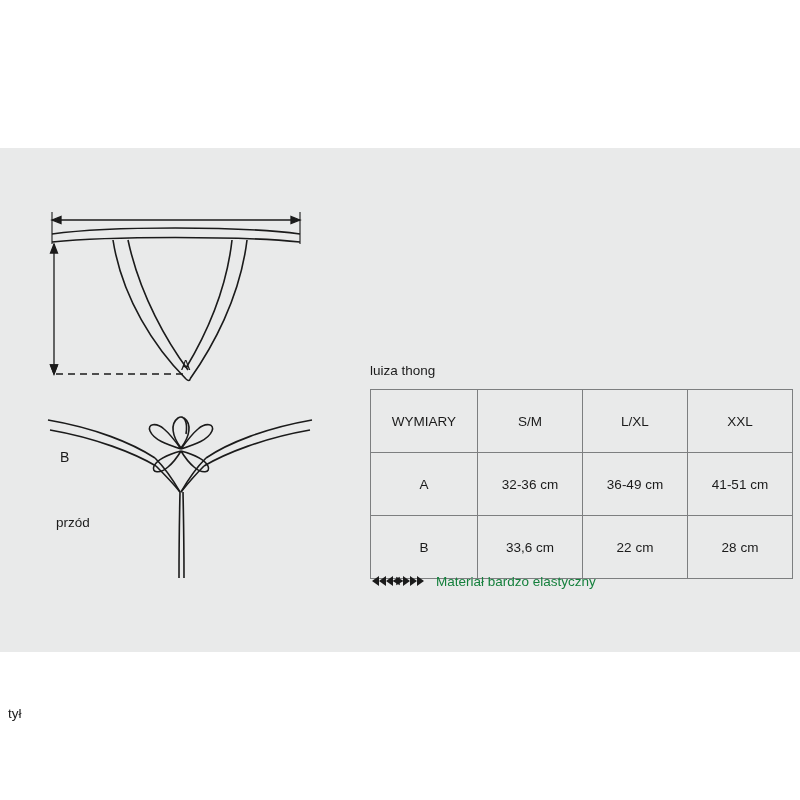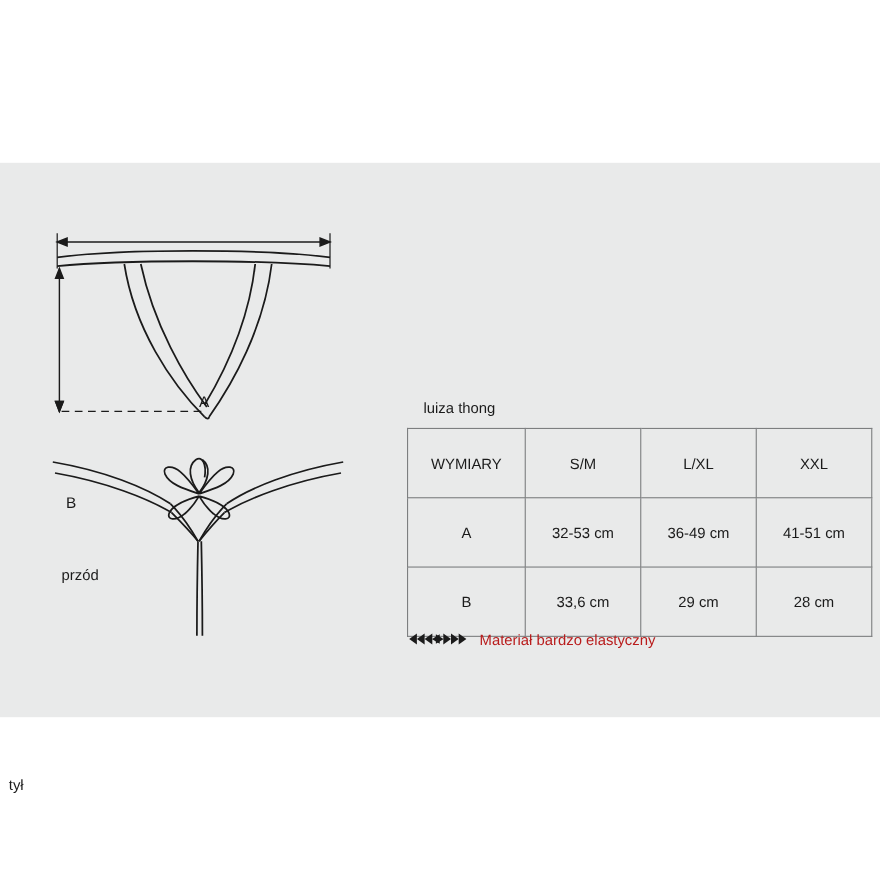--- a/index.html
+++ b/index.html
@@ -53,21 +53,20 @@
     top: 0;
     width: 420px;
     height: 504px;
   }
   #product-name {
     position: absolute;
     left: 0;
     top: 215px;
     font-size: 13.5px;
     color: #1b1b1b;
-    margin-left: 15px;
   }
   table {
     position: absolute;
     left: 0;
     top: 241px;
     width: 411px;
     border-collapse: collapse;
     table-layout: fixed;
   }
   table td {
@@ -85,21 +84,21 @@
   #material-row {
     position: absolute;
     left: 0;
     top: 425px;
     display: flex;
     align-items: center;
     gap: 10px;
   }
   #material-text {
     font-size: 13.5px;
-    color: #b91c1c;
+    color: #15803d;
   }
   .stretch-icon { display: block; }
 </style>
 </head>
 <body>
 
 <div id="page">
   <div id="panel">
 
     <div id="drawings">
@@ -180,28 +179,28 @@
       <table>
         <tbody>
           <tr>
             <td>WYMIARY</td>
             <td>S/M</td>
             <td>L/XL</td>
             <td>XXL</td>
           </tr>
           <tr>
             <td>A</td>
-            <td>32-53 cm</td>
+            <td>32-36 cm</td>
             <td>36-49 cm</td>
             <td>41-51 cm</td>
           </tr>
           <tr>
             <td>B</td>
             <td>33,6 cm</td>
-            <td>29 cm</td>
+            <td>22 cm</td>
             <td>28 cm</td>
           </tr>
         </tbody>
       </table>
 
       <div id="material-row">
         <svg class="stretch-icon" width="56" height="16" viewBox="0 0 56 16">
           <g fill="#1b1b1b" stroke="none">
             <polygon points="2,8 9,3 9,13"></polygon>
             <polygon points="9,8 16,3 16,13"></polygon>

